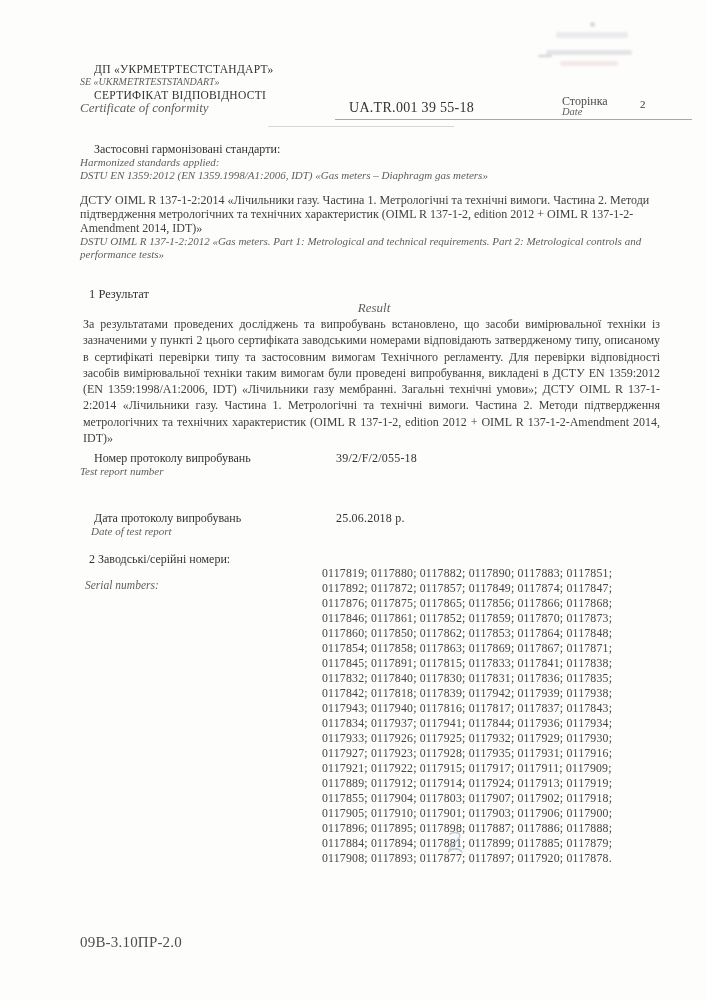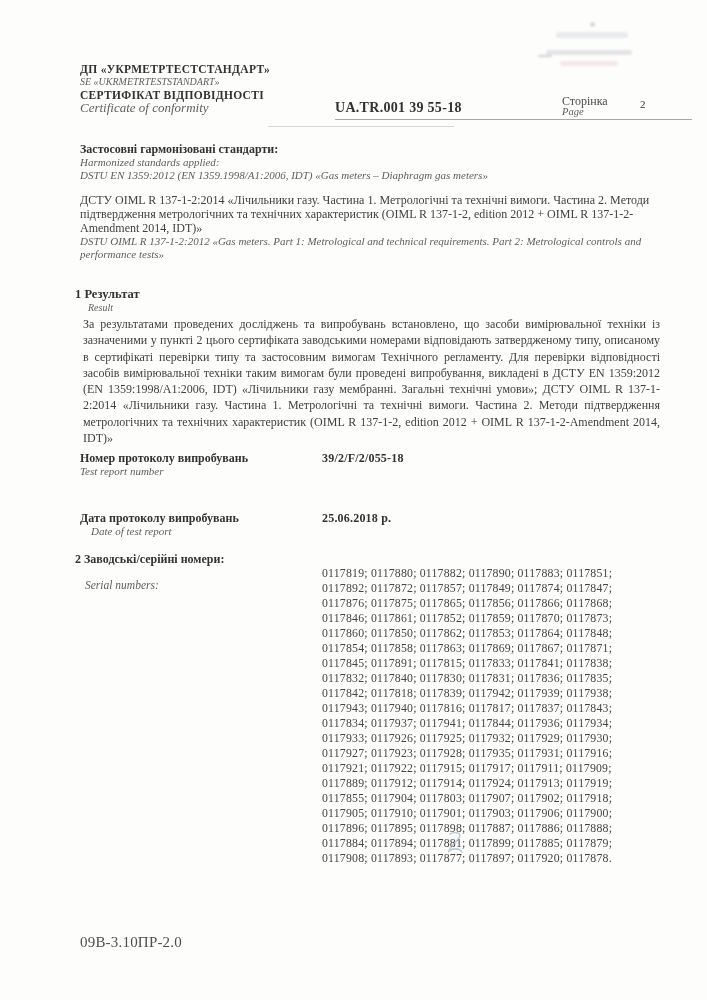--- a/index.html
+++ b/index.html
@@ -4,21 +4,21 @@
 <style>
   html,body{margin:0;padding:0;}
   body{
     width:707px;height:1000px;position:relative;overflow:hidden;
     background:#fdfdfc;
     font-family:"Liberation Serif", serif;
     color:#3c3c3c;
     -webkit-font-smoothing:antialiased;
   }
   .abs{position:absolute;}
-  .b{font-weight:bold;color:#323232;}
+  .b{font-weight:normal;color:#323232;margin-left:14px;}
   .i{font-style:italic;color:#5e5e5e;}
 
   
   .org-block{left:80px;top:63px;width:300px;}
   .org-uk1{font-size:11.5px;line-height:13px;letter-spacing:.3px;}
   .org-en1{font-size:10px;line-height:12px;}
   .doc-uk{font-size:11.5px;line-height:14px;letter-spacing:.3px;}
   .doc-en{font-size:13px;line-height:12px;}
   .cert-no{left:335px;top:100px;font-size:14px;letter-spacing:.3px;}
   .page-lbl-uk{left:562px;top:94px;font-size:12px;color:#4c4c4c;}
@@ -31,21 +31,21 @@
   .standards{left:80px;top:143px;width:586px;}
   .std-head{font-size:12px;line-height:13px;}
   .std-head-en{font-size:11px;line-height:12.5px;}
   .std-line{font-size:12px;line-height:14px;color:#414141;}
   .std-line-en{font-size:11px;line-height:13px;}
   .std2{margin-top:11px;}
 
   
   .result{left:75px;top:287px;width:585px;}
   .res-head{font-size:12.5px;line-height:14px;}
-  .res-head-en{font-size:10px;line-height:13px;margin-left:13px;}
+  .res-head-en{font-size:13px;line-height:13px;margin-left:13px;text-align:center;}
   .res-body{font-size:12px;line-height:16.3px;text-align:justify;margin-left:8px;margin-top:2px;color:#414141;}
 
   
   .lbl{font-size:12px;}
   .sub{font-size:11px;}
   .val{font-size:12px;letter-spacing:.2px;}
   .proto-lbl{left:80px;top:451px;}
   .proto-sub{left:80px;top:465px;}
   .proto-val{left:322px;top:451px;}
   .date-lbl{left:80px;top:511px;}
@@ -85,21 +85,21 @@
   <div class="smudge sm5"></div>
 
   <div class="abs org-block">
     <div class="b org-uk1">ДП «УКРМЕТРТЕСТСТАНДАРТ»</div>
     <div class="i org-en1">SE «UKRMETRTESTSTANDART»</div>
     <div class="b doc-uk">СЕРТИФІКАТ ВІДПОВІДНОСТІ</div>
     <div class="i doc-en">Certificate of conformity</div>
   </div>
   <div class="abs b cert-no">UA.TR.001 39 55-18</div>
   <div class="abs page-lbl-uk">Сторінка</div>
-  <div class="abs i page-lbl-en">Page</div>
+  <div class="abs i page-lbl-en">Date</div>
   <div class="abs page-num">2</div>
   <div class="abs hdr-rule"></div>
   <div class="abs hdr-rule2"></div>
 
   <div class="abs standards">
     <div class="b std-head">Застосовні гармонізовані стандарти:</div>
     <div class="i std-head-en">Harmonized standards applied:</div>
     <div class="i std-line-en">DSTU EN 1359:2012 (EN 1359.1998/A1:2006, IDT) «Gas meters – Diaphragm gas meters»</div>
     <div class="std-line std2">ДСТУ OIML R 137-1-2:2014 «Лічильники газу. Частина 1. Метрологічні та технічні вимоги. Частина 2. Методи підтвердження метрологічних та технічних характеристик (OIML R 137-1-2, edition 2012 + OIML R 137-1-2-Amendment 2014, IDT)»</div>
     <div class="i std-line-en">DSTU OIML R 137-1-2:2012 «Gas meters. Part 1: Metrological and technical requirements. Part 2: Metrological controls and performance tests»</div>

